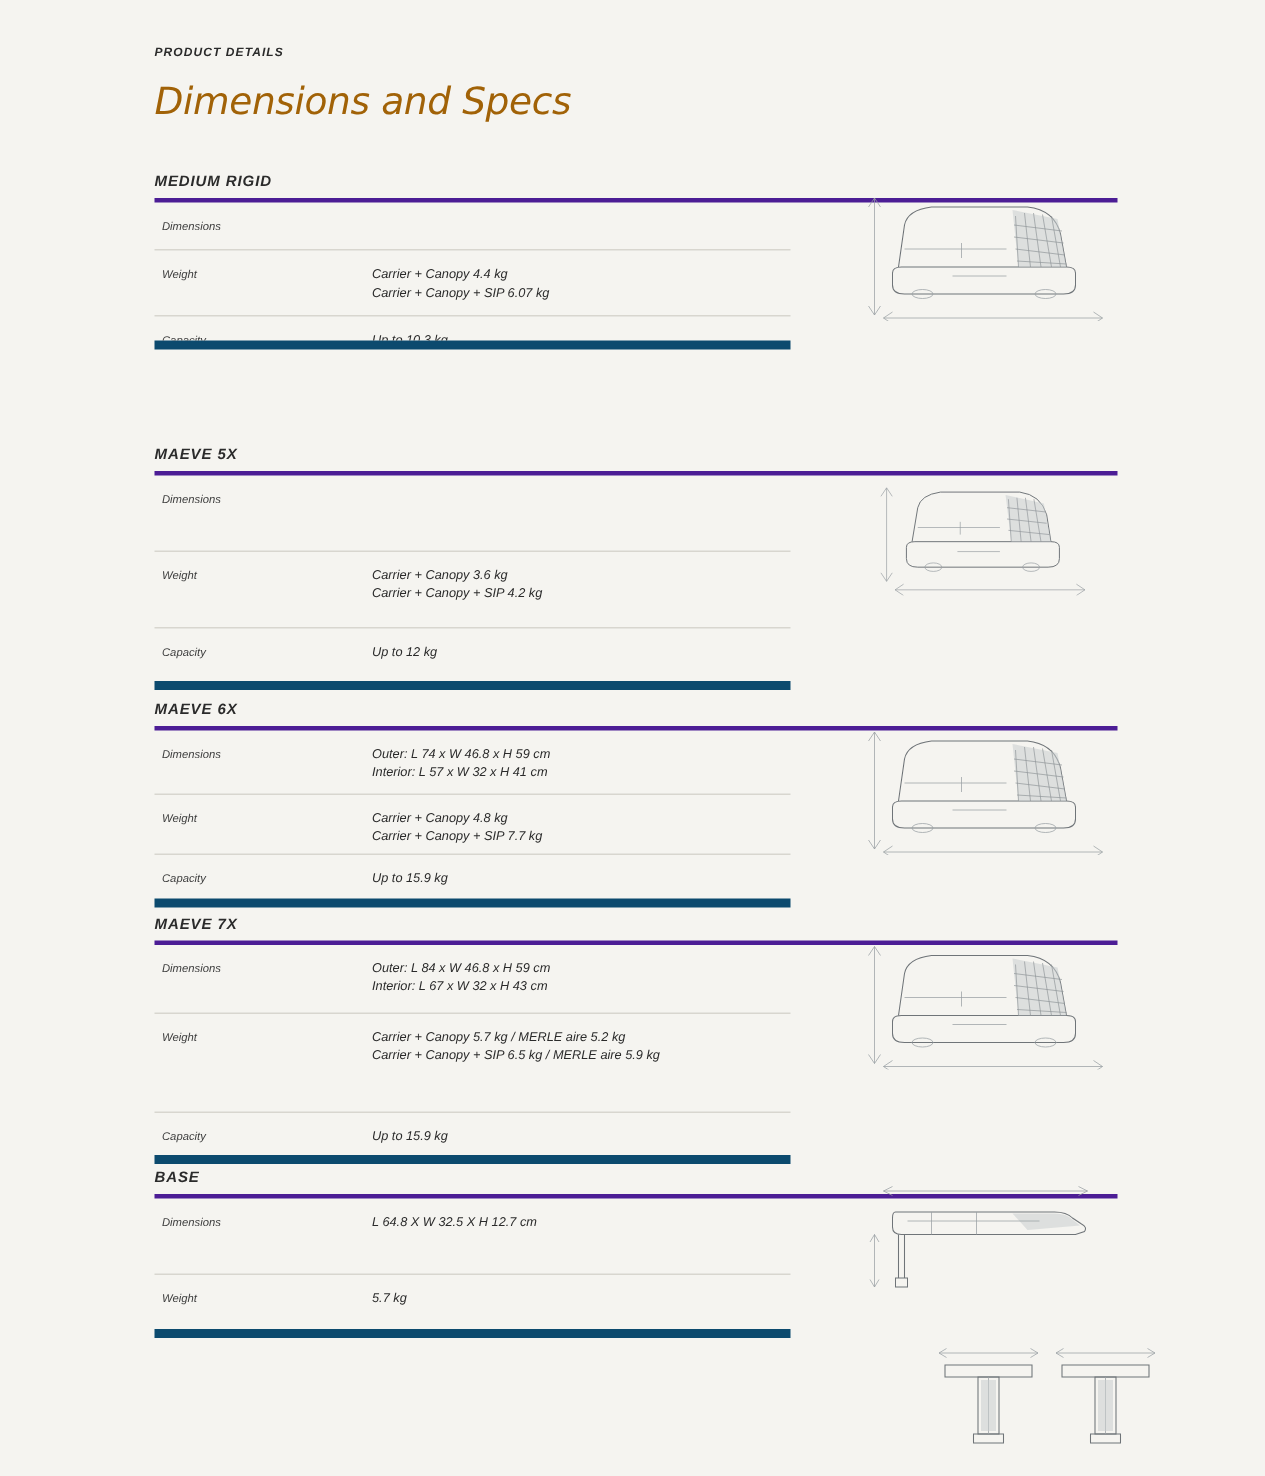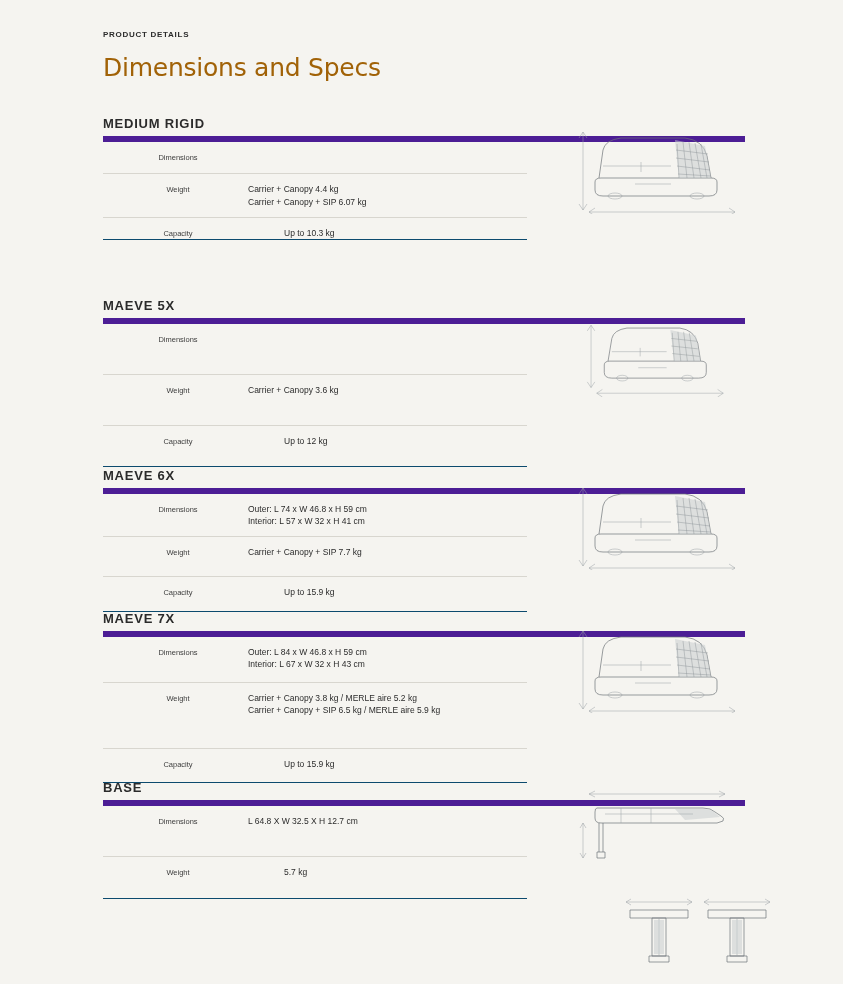--- a/index.html
+++ b/index.html
@@ -14,20 +14,21 @@
     color: #2b2b2b;
     position: relative;
     overflow: hidden;
   }
   .page {
     position: relative;
     width: 843px;
     height: 984px;
     background: #f5f4f0;
     box-sizing: border-box;
+    font-style: italic;
   }
   .content {
     position: absolute;
     left: 103px;
     top: 30px;
     width: 642px;
   }
   .eyebrow {
     font-size: 8px;
     letter-spacing: 0.09em;
@@ -42,52 +43,50 @@
     color: #a16207;
     letter-spacing: -0.01em;
     margin: 0 0 34px 0;
     font-family: "DejaVu Sans", sans-serif;
   }
   .section {
     position: relative;
     margin-bottom: 0px;
   }
   .section-header {
-    font-size: 13px;
+    font-size: 10px;
     font-weight: 700;
     letter-spacing: 0.06em;
     text-transform: uppercase;
     color: #2b2b2b;
     padding-bottom: 5px;
-    border-bottom: 6px solid #4c1d95;
+    border-bottom: 3px solid #4c1d95;
     width: 642px;
     box-sizing: border-box;
   }
   .rows {
     width: 424px;
   }
   .row {
     display: flex;
     align-items: flex-start;
     border-bottom: 1px solid #d8d6cf;
     box-sizing: border-box;
   }
   .row:last-child {
-    border-bottom: 1px solid #0c4a6e;
-    gap: 36px;
+    border-bottom: 6px solid #0c4a6e;
   }
   .row-label {
     width: 145px;
     flex: 0 0 145px;
     font-size: 7.5px;
     color: #3d3d3d;
     padding: 10px 0 10px 5px;
     box-sizing: border-box;
     line-height: 1.5;
-    text-align: center;
   }
   .row-value {
     flex: 1;
     font-size: 8.5px;
     color: #2b2b2b;
     padding: 9px 0 9px 0;
     line-height: 1.45;
     box-sizing: border-box;
   }
   .row-value div {
@@ -174,20 +173,21 @@
     <div class="section" style="height:148px;">
       <div class="section-header">Maeve 5X</div>
       <div class="rows">
         <div class="row" style="height:51px;">
           <div class="row-label">Dimensions</div>
         </div>
         <div class="row" style="height:51px;">
           <div class="row-label">Weight</div>
           <div class="row-value">
             <div>Carrier + Canopy 3.6 kg</div>
+            <div>Carrier + Canopy + SIP 4.2 kg</div>
           </div>
         </div>
         <div class="row" style="height:41px;">
           <div class="row-label">Capacity</div>
           <div class="row-value">
             <div>Up to 12 kg</div>
           </div>
         </div>
       </div>
       <div class="fig" style="top:14px;">
@@ -229,20 +229,21 @@
         <div class="row" style="height:43px;">
           <div class="row-label">Dimensions</div>
           <div class="row-value">
             <div>Outer: L 74 x W 46.8 x H 59 cm</div>
             <div>Interior: L 57 x W 32 x H 41 cm</div>
           </div>
         </div>
         <div class="row" style="height:40px;">
           <div class="row-label">Weight</div>
           <div class="row-value">
+            <div>Carrier + Canopy 4.8 kg</div>
             <div>Carrier + Canopy + SIP 7.7 kg</div>
           </div>
         </div>
         <div class="row" style="height:35px;">
           <div class="row-label">Capacity</div>
           <div class="row-value">
             <div>Up to 15.9 kg</div>
           </div>
         </div>
       </div>
@@ -287,21 +288,21 @@
         <div class="row" style="height:46px;">
           <div class="row-label">Dimensions</div>
           <div class="row-value">
             <div>Outer: L 84 x W 46.8 x H 59 cm</div>
             <div>Interior: L 67 x W 32 x H 43 cm</div>
           </div>
         </div>
         <div class="row" style="height:66px;">
           <div class="row-label">Weight</div>
           <div class="row-value">
-            <div>Carrier + Canopy 3.8 kg / MERLE aire 5.2 kg</div>
+            <div>Carrier + Canopy 5.7 kg / MERLE aire 5.2 kg</div>
             <div>Carrier + Canopy + SIP 6.5 kg / MERLE aire 5.9 kg</div>
           </div>
         </div>
         <div class="row" style="height:34px;">
           <div class="row-label">Capacity</div>
           <div class="row-value">
             <div>Up to 15.9 kg</div>
           </div>
         </div>
       </div>

